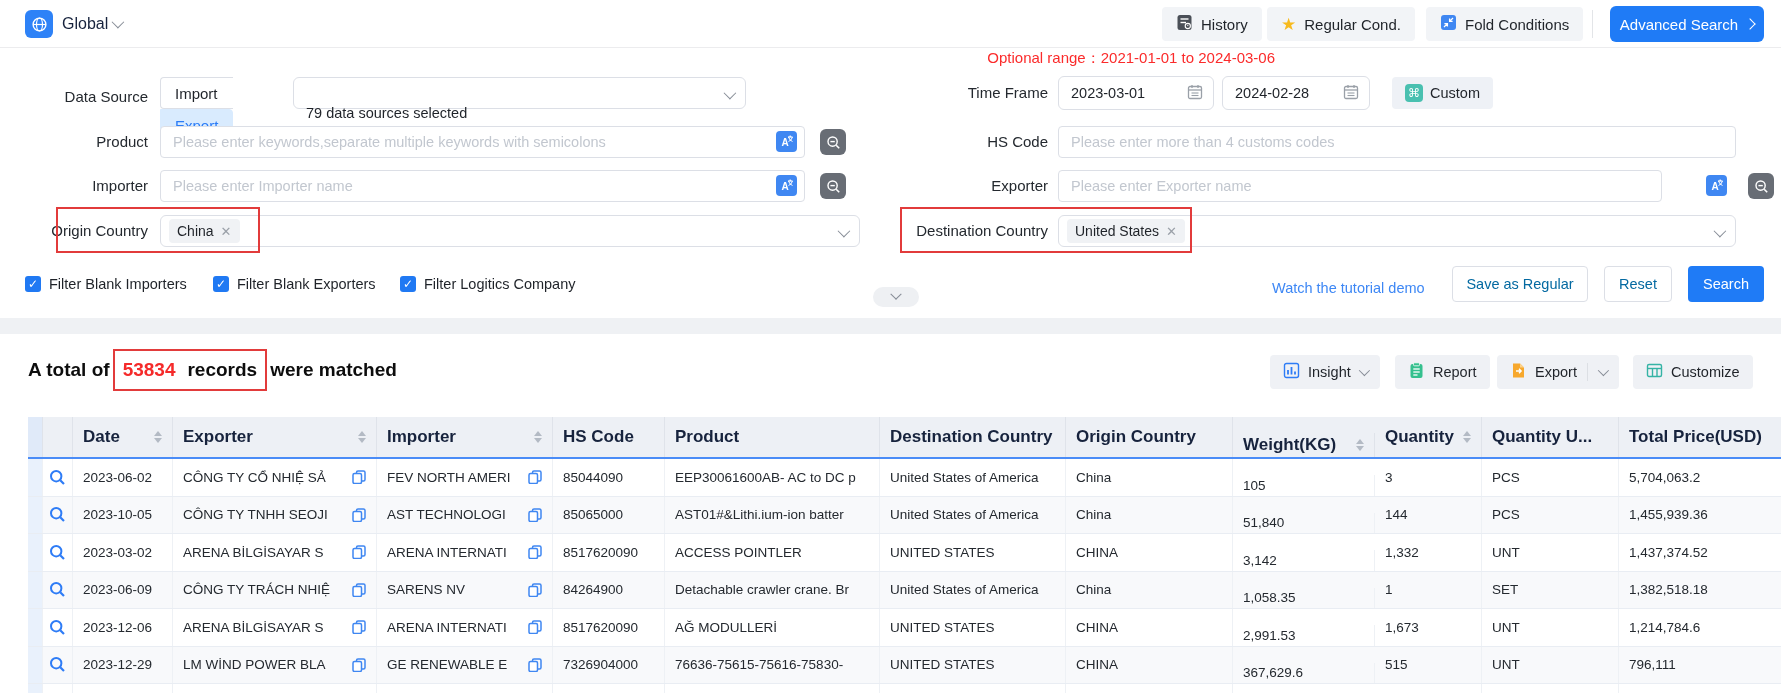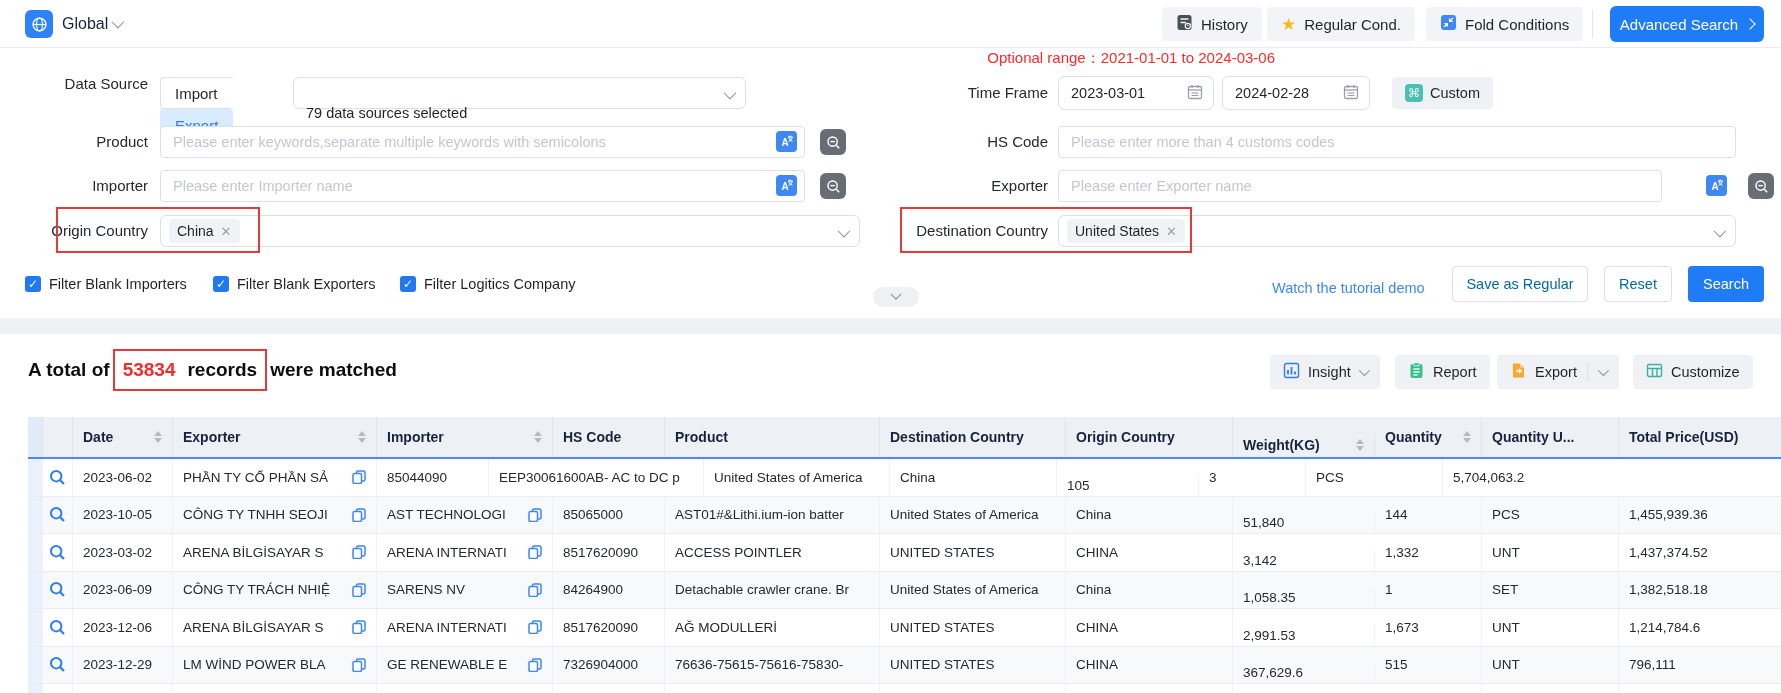--- a/index.html
+++ b/index.html
@@ -55,21 +55,21 @@
   .res-title { position:absolute; left:28px; top:347px; height:46px; display:flex; align-items:center; font-size:19px; font-weight:700; color:#0d0d0d; }
   .redbox { display:inline-flex; align-items:center; border:2px solid #e23b3b; padding:8px 8px; margin:16px 3px; }
   .count-red { color:#f52a2a; margin-right:12px; }
   .res-btn { position:absolute; top:355px; height:34px; background:#eff1f5; border-radius:4px; display:flex; align-items:center; gap:8px; padding:0 13px; font-size:14.5px; color:#1f2329; cursor:pointer; }
   .res-btn .chev { width:8px; height:8px; transform:rotate(45deg) translateY(-2px); }
   .exp-div { width:1px; height:18px; background:#dcdfe4; margin:0 2px; }
 
   
   .tbl { position:absolute; left:28px; top:417px; width:1753px; }
   .trh { display:flex; height:42px; background:#edf0f5; border-bottom:2px solid #4a8cf7; }
-  .th { display:flex; align-items:center; padding:0 10px; font-size:14px; font-weight:700; color:#17233d; border-right:1px solid #dfe3ea; overflow:hidden; white-space:nowrap; }
+  .th { display:flex; align-items:center; padding:0 10px; font-size:17px; font-weight:700; color:#17233d; border-right:1px solid #dfe3ea; overflow:hidden; white-space:nowrap; }
   .th .sorter { margin-left:auto; }
   .trow { display:flex; height:37.5px; background:#fff; border-bottom:1px solid #e9edf3; }
   .trow.alt { background:#f8f9fb; }
   .td { display:flex; align-items:center; padding:0 10px; font-size:13.5px; color:#24292f; border-right:1px solid #eef1f5; overflow:hidden; white-space:nowrap; }
   .c-strip { width:15px; padding:0; }
   .trh .c-strip { background:#e0eaf9; }
   .trow .c-strip { background:#e9f1fc; }
   .c-icon { width:30px; padding:0; justify-content:center; }
   .c-date { width:100px; } .c-exp { width:204px; } .c-imp { width:176px; }
   .c-hs { width:112px; } .c-prod { width:215px; } .c-dest { width:186px; }
@@ -122,21 +122,21 @@
     </div>
     <div class="tb-divider"></div>
     <div class="adv-btn">
       <span>Advanced Search</span>
       <span class="adv-chev"></span>
     </div>
   </div>
 
   <div class="form-sec">
 
-    <div class="flabel" style="top:20px;padding-left:21px;">Data Source</div>
+    <div class="flabel" style="top:33px;padding-left:21px;">Data Source</div>
     <div class="seg" style="top:29px;">
       <div class="seg-btn first">Import</div>
       <div class="seg-btn active">Export</div>
     </div>
     <div class="sel" style="left:293px; top:29px; width:453px;">
       <span class="sel-text">79 data sources selected</span>
       <span class="chev"></span>
     </div>
 
     <div class="opt-range">Optional range：2021-01-01 to 2024-03-06</div>
@@ -382,21 +382,30 @@
       <div class="td c-icon">
           <span class="mag-btn">
             <svg width="17" height="17" viewBox="0 0 17 17">
               <circle cx="7.2" cy="7.2" r="5.2" fill="none" stroke="#2e7cf6" stroke-width="2"></circle>
               <line x1="11.2" y1="11.2" x2="15" y2="15" stroke="#2e7cf6" stroke-width="2.2"></line>
             </svg>
           </span>
         </div>
       <div class="td c-date">2023-06-02</div>
       <div class="td c-exp">
-          <span class="cell-text">PHẦN TY CỔ PHẦN SẢ</span>
+          <span class="cell-text">CÔNG TY CỔ NHIỆ SẢ</span>
+          <span class="copy-wrap">
+            <svg width="14" height="14" viewBox="0 0 14 14">
+              <rect x="4.5" y="1" width="8.5" height="10" rx="1.5" fill="none" stroke="#3f87f2" stroke-width="1.5"></rect>
+              <rect x="1" y="3.5" width="8.5" height="10" rx="1.5" fill="#fff" stroke="#3f87f2" stroke-width="1.5"></rect>
+            </svg>
+          </span>
+        </div>
+      <div class="td c-imp">
+          <span class="cell-text">FEV NORTH AMERI</span>
           <span class="copy-wrap">
             <svg width="14" height="14" viewBox="0 0 14 14">
               <rect x="4.5" y="1" width="8.5" height="10" rx="1.5" fill="none" stroke="#3f87f2" stroke-width="1.5"></rect>
               <rect x="1" y="3.5" width="8.5" height="10" rx="1.5" fill="#fff" stroke="#3f87f2" stroke-width="1.5"></rect>
             </svg>
           </span>
         </div>
       <div class="td c-hs">85044090</div>
       <div class="td c-prod">EEP30061600AB- AC to DC p</div>
       <div class="td c-dest">United States of America</div>

